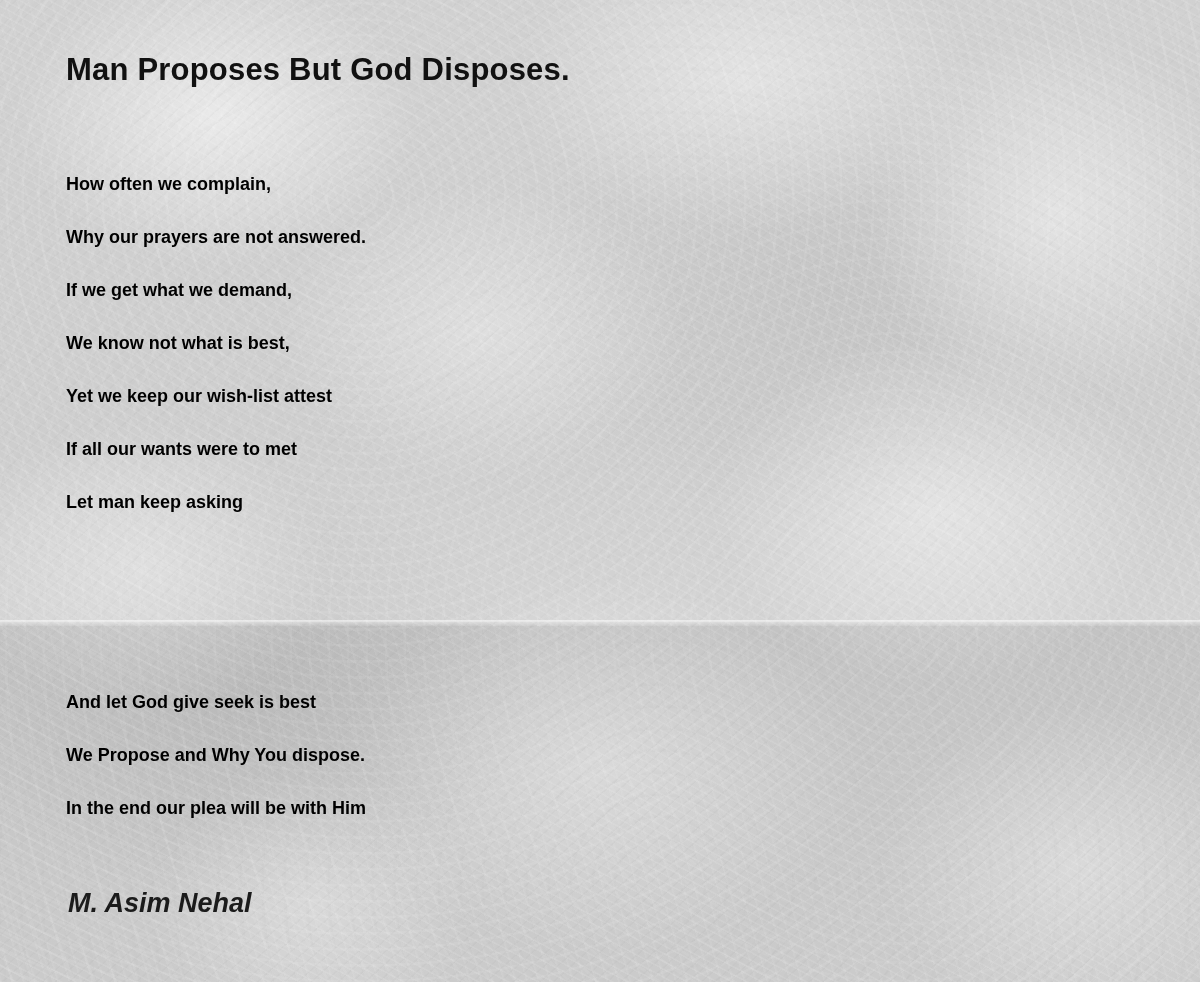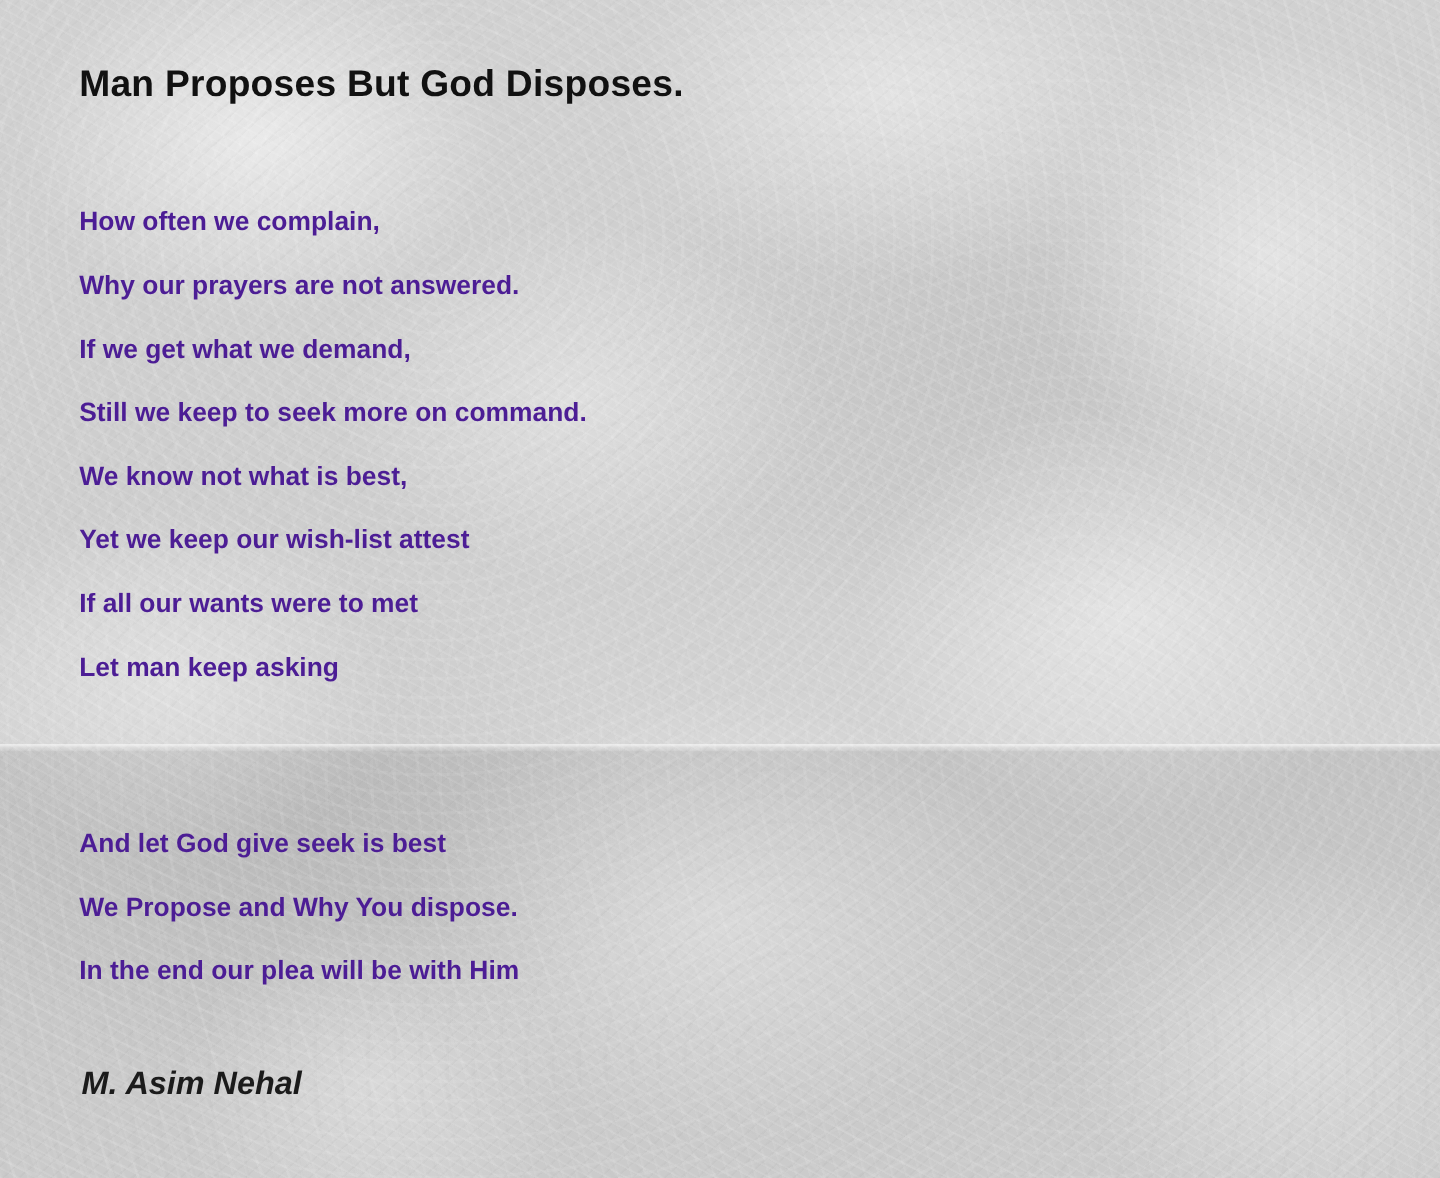--- a/index.html
+++ b/index.html
@@ -100,23 +100,23 @@
   }
 
   .stanza {
     position: absolute;
     left: 66px;
   }
   .stanza-1 { top: 158px; }
   .stanza-2 { top: 676px; }
 
   .poem-line {
-    font-size: 22px;
+    font-size: 18px;
     font-weight: bold;
-    color: #4c1d95;
+    color: #000000;
     line-height: 53px;
     white-space: nowrap;
   }
 
   .poem-author {
     position: absolute;
     left: 68px;
     top: 888px;
     font-size: 27px;
     font-style: italic;
@@ -138,21 +138,20 @@
   <div class="band-lower"></div>
 
   <div class="content">
 
     <div class="poem-title">Man Proposes But God Disposes.</div>
 
     <div class="stanza stanza-1">
       <div class="poem-line">How often we complain,</div>
       <div class="poem-line">Why our prayers are not answered.</div>
       <div class="poem-line">If we get what we demand,</div>
-      <div class="poem-line">Still we keep to seek more on command.</div>
       <div class="poem-line">We know not what is best,</div>
       <div class="poem-line">Yet we keep our wish-list attest</div>
       <div class="poem-line">If all our wants were to met</div>
       <div class="poem-line">Let man keep asking</div>
     </div>
 
     <div class="stanza stanza-2">
       <div class="poem-line">And let God give seek is best</div>
       <div class="poem-line">We Propose and Why You dispose.</div>
       <div class="poem-line">In the end our plea will be with Him</div>

